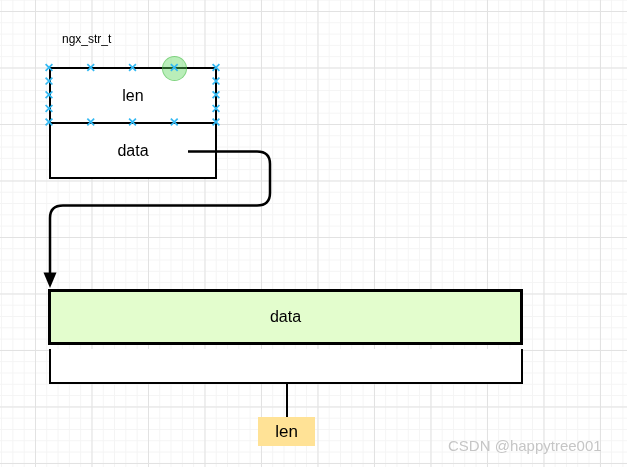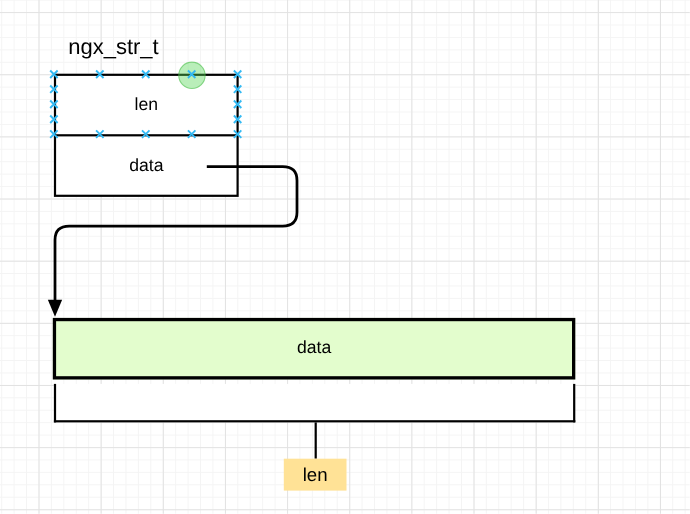--- a/index.html
+++ b/index.html
@@ -12,21 +12,21 @@
       linear-gradient(#e2e2e2 1px, transparent 1px),
       linear-gradient(90deg, #e2e2e2 1px, transparent 1px),
       linear-gradient(#f4f4f4 1px, transparent 1px),
       linear-gradient(90deg, #f4f4f4 1px, transparent 1px);
     background-size:56.5px 56.5px, 56.5px 56.5px, 11.3px 11.3px, 11.3px 11.3px;
     background-position:35px 11px, 35px 11px, 1.1px 11px, 1.1px 11px;
   }
 
   .struct-label {
     position:absolute; left:62px; top:32px;
-    font-size:20px; color:var(--stroke); white-space:nowrap;
+    font-size:12px; color:var(--stroke); white-space:nowrap;
   }
 
   .struct-box {
     position:absolute; left:49px; top:67px; width:168px; height:112px;
     background:#ffffff; border:2.5px solid var(--stroke);
     display:flex; flex-direction:column;
   }
   .struct-cell {
     flex:1; display:flex; align-items:center; justify-content:center;
     font-size:16px; color:var(--stroke);
@@ -116,14 +116,15 @@
       </g>
   </svg>
 
   <div class="buffer-box">data</div>
 
   <div class="bracket"></div>
   <div class="bracket-tick"></div>
 
   <div class="len-tag">len</div>
 
+  <div class="watermark">CSDN @happytree001</div>
 
 </div>
 
 </body></html>

